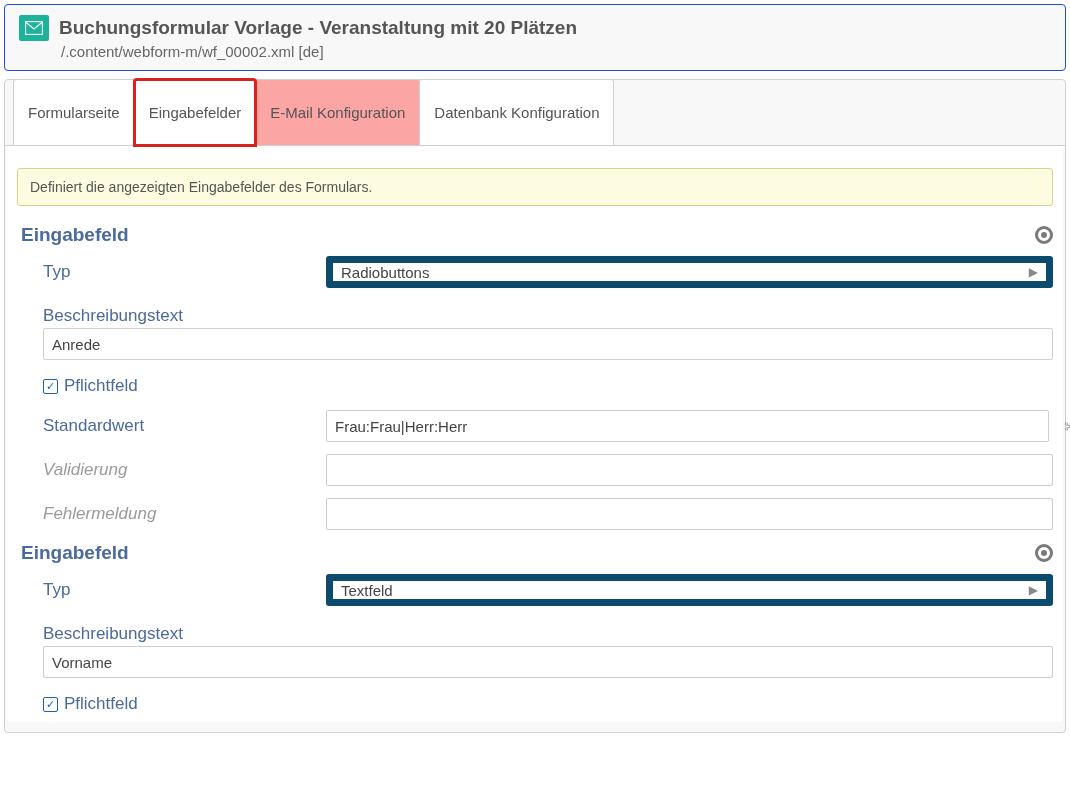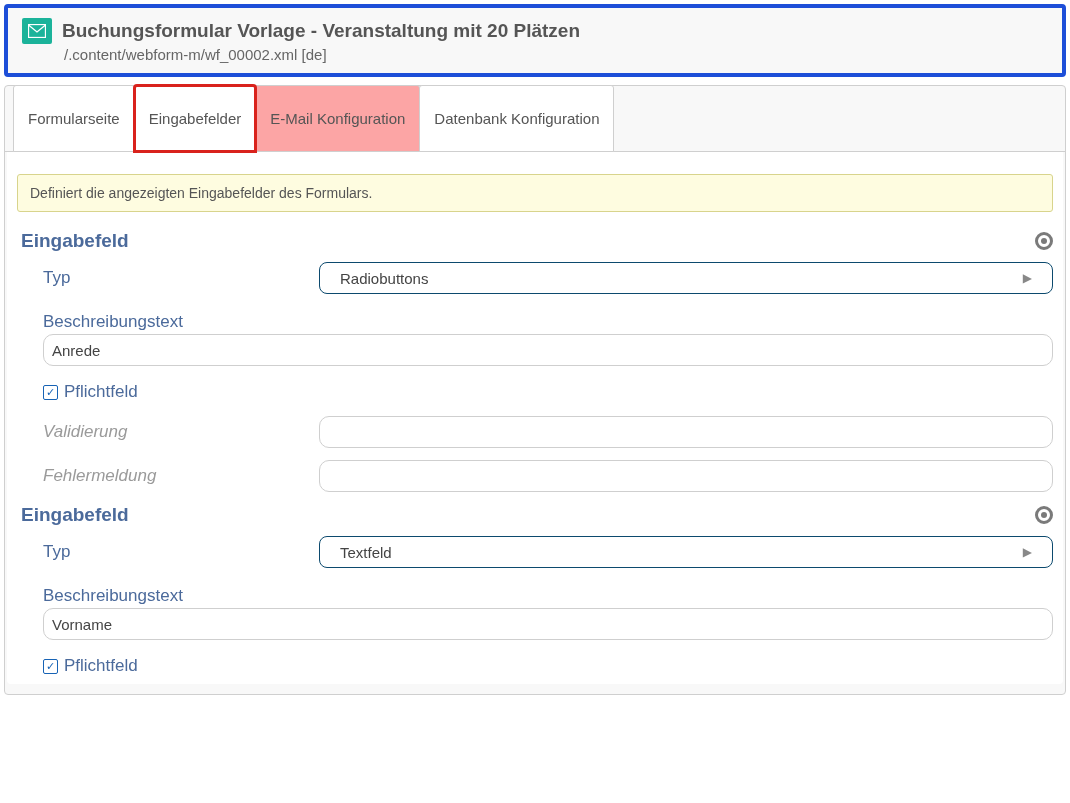--- a/index.html
+++ b/index.html
@@ -7,21 +7,21 @@
     margin: 0;
     font-family: "Segoe UI", "Helvetica Neue", Arial, sans-serif;
     font-size: 14px;
     color: #555;
     background: #fff;
   }
 
   
   .panel {
     margin: 4px;
-    border: 4px solid #1d4ed8;
+    border: 1px solid #1d4ed8;
     border-radius: 4px;
     background: #f8f8f8;
     padding: 10px 14px;
   }
   .panel-row { display: flex; align-items: center; gap: 10px; }
   .panel-title { font-size: 19px; font-weight: 600; color: #555; }
   .panel-sub  { margin-left: 42px; font-size: 15px; color: #666; margin-top: 2px; }
   .mail-icon {
     width: 30px; height: 26px; background: #1bb39a; display: inline-flex;
     align-items: center; justify-content: center; border-radius: 2px;
@@ -82,35 +82,35 @@
   }
   .section-title .target {
     width: 18px; height: 18px; border: 3px solid #7a7a7a; border-radius: 50%;
     display: inline-flex; align-items:center; justify-content:center;
   }
   .section-title .target::after{
     content:""; width:6px; height:6px; background:#7a7a7a; border-radius:50%;
   }
 
   
-  .row { display: flex; align-items: center; padding: 6px 10px 6px 36px; gap: 16px; }
+  .row { display: flex; align-items: center; padding: 6px 10px 6px 36px; gap: 23px; }
   .row .label { width: 260px; font-size: 17px; color: #4b6a9b; }
   .row .label.italic { color: #9a9a9a; font-style: italic; }
   .row .control { flex: 1; position: relative; }
   .full-row { padding: 6px 10px 6px 36px; }
   .sub-label { font-size: 17px; color: #4b6a9b; padding: 6px 0 2px 0; }
 
   input.text {
     width: 100%; height: 32px; padding: 4px 8px;
-    border: 1px solid #cfcfcf; border-radius: 10px; font-size: 15px; color: #444;
+    border: 1px solid #cfcfcf; border-radius: 2px; font-size: 15px; color: #444;
     background: #fff;
   }
   .select {
-    width: 100%; height: 32px; padding: 4px 20px;
-    border: 1px solid #0c4a6e; border-radius: 8px; font-size: 15px; color: #444;
+    width: 100%; height: 32px; padding: 4px 8px;
+    border: 7px solid #0c4a6e; border-radius: 3px; font-size: 15px; color: #444;
     background: #fff; display:flex; align-items:center; justify-content:space-between;
     cursor: pointer;
   }
   .select .chev { color:#888; font-size:12px; }
 
   .check-row { display:flex; align-items:center; gap:6px; padding: 10px 10px 8px 36px; font-size:17px; color:#4b6a9b; }
   .checkbox {
     width:15px; height:15px; border:1px solid #1763b5; border-radius:2px; display:inline-flex;
     align-items:center; justify-content:center; color:#1763b5; font-size:11px; background:#fff;
   }
@@ -167,20 +167,27 @@
     <div class="full-row">
       <div class="sub-label">Beschreibungstext</div>
       <input class="text" value="Anrede" style="">
     </div>
 
     <div class="check-row">
       <span class="checkbox">✓</span>
       <span>Pflichtfeld</span>
     </div>
 
+    <div class="row with-scissors">
+      <div class="label">Standardwert</div>
+      <div class="control">
+        <input class="text" value="Frau:Frau|Herr:Herr" style="">
+        <span class="scissors">✂</span>
+      </div>
+    </div>
 
 
     <div class="row">
       <div class="label italic">Validierung</div>
       <div class="control">
         <input class="text" value="" style="">
       </div>
     </div>
 
     <div class="row">

